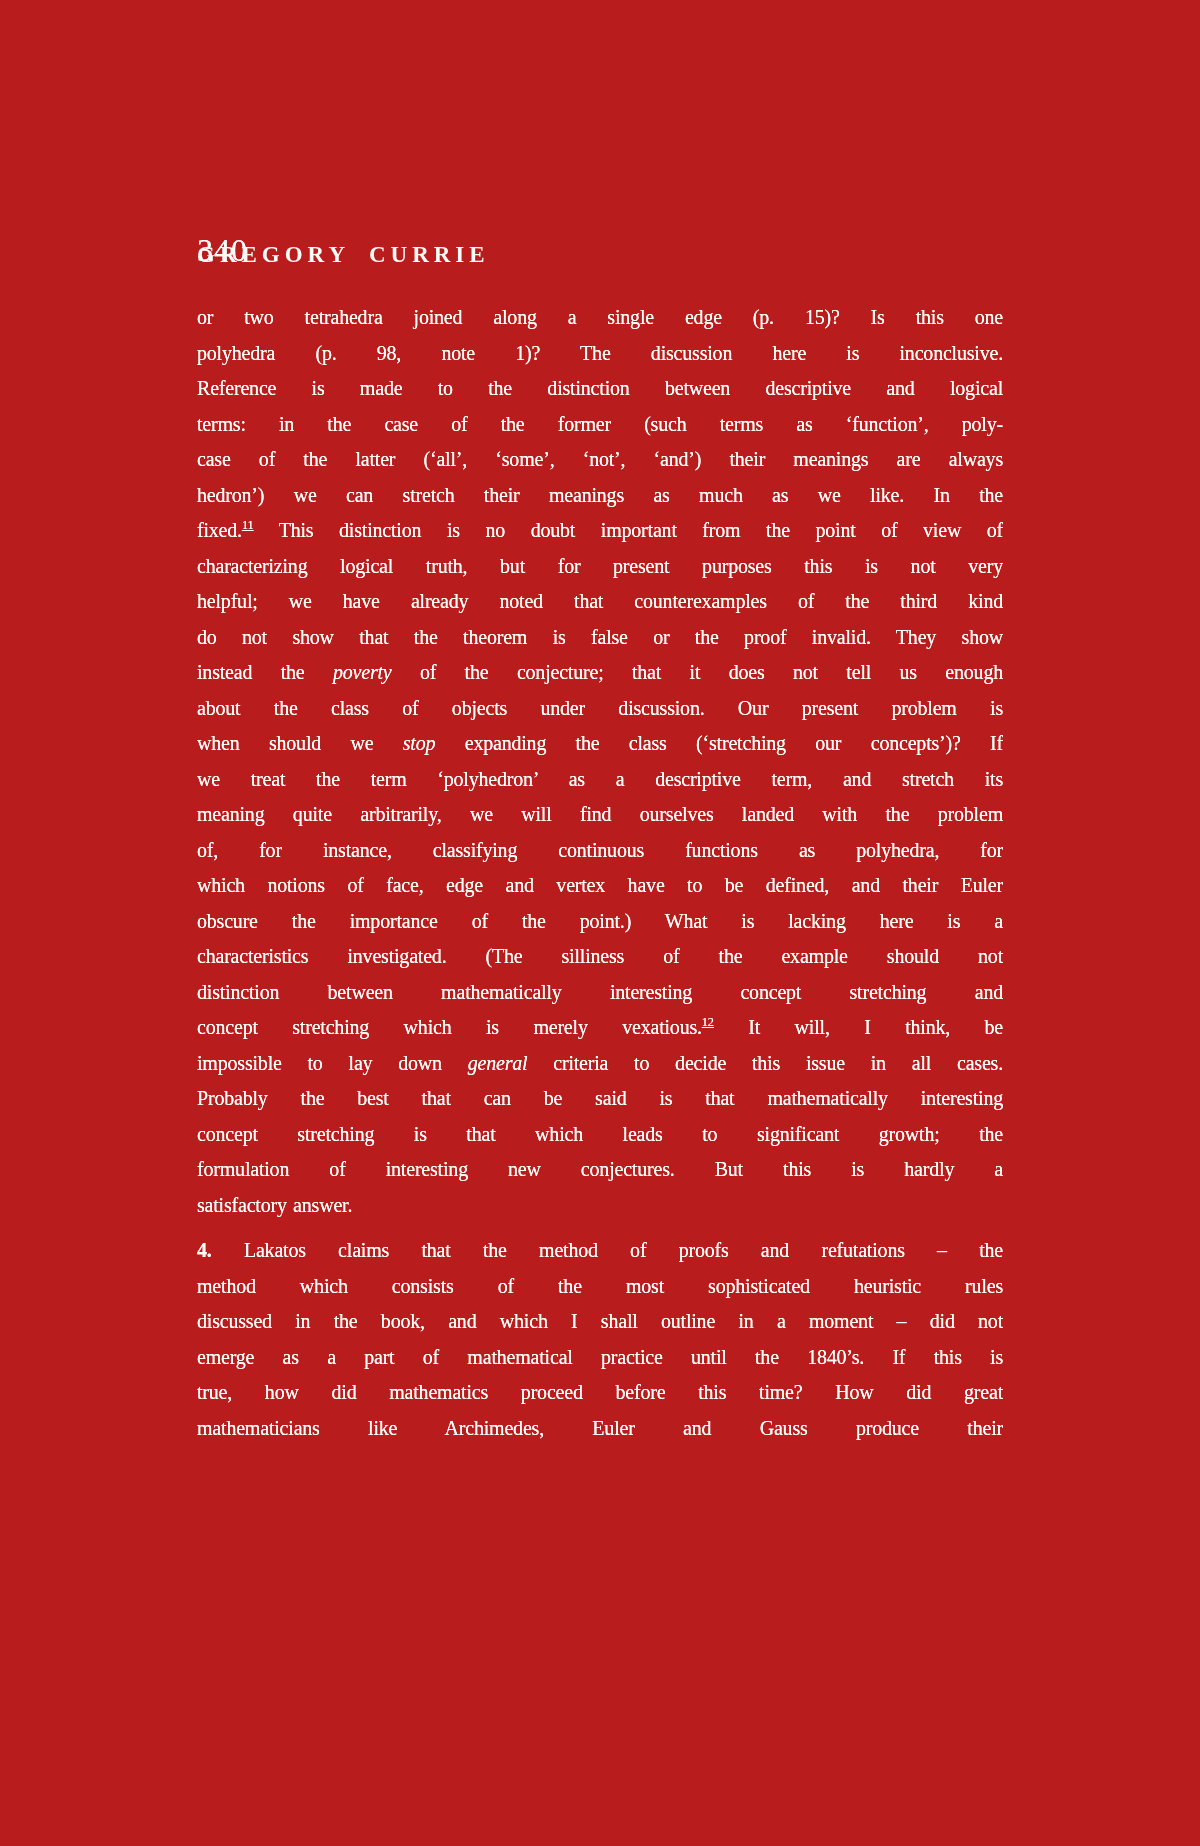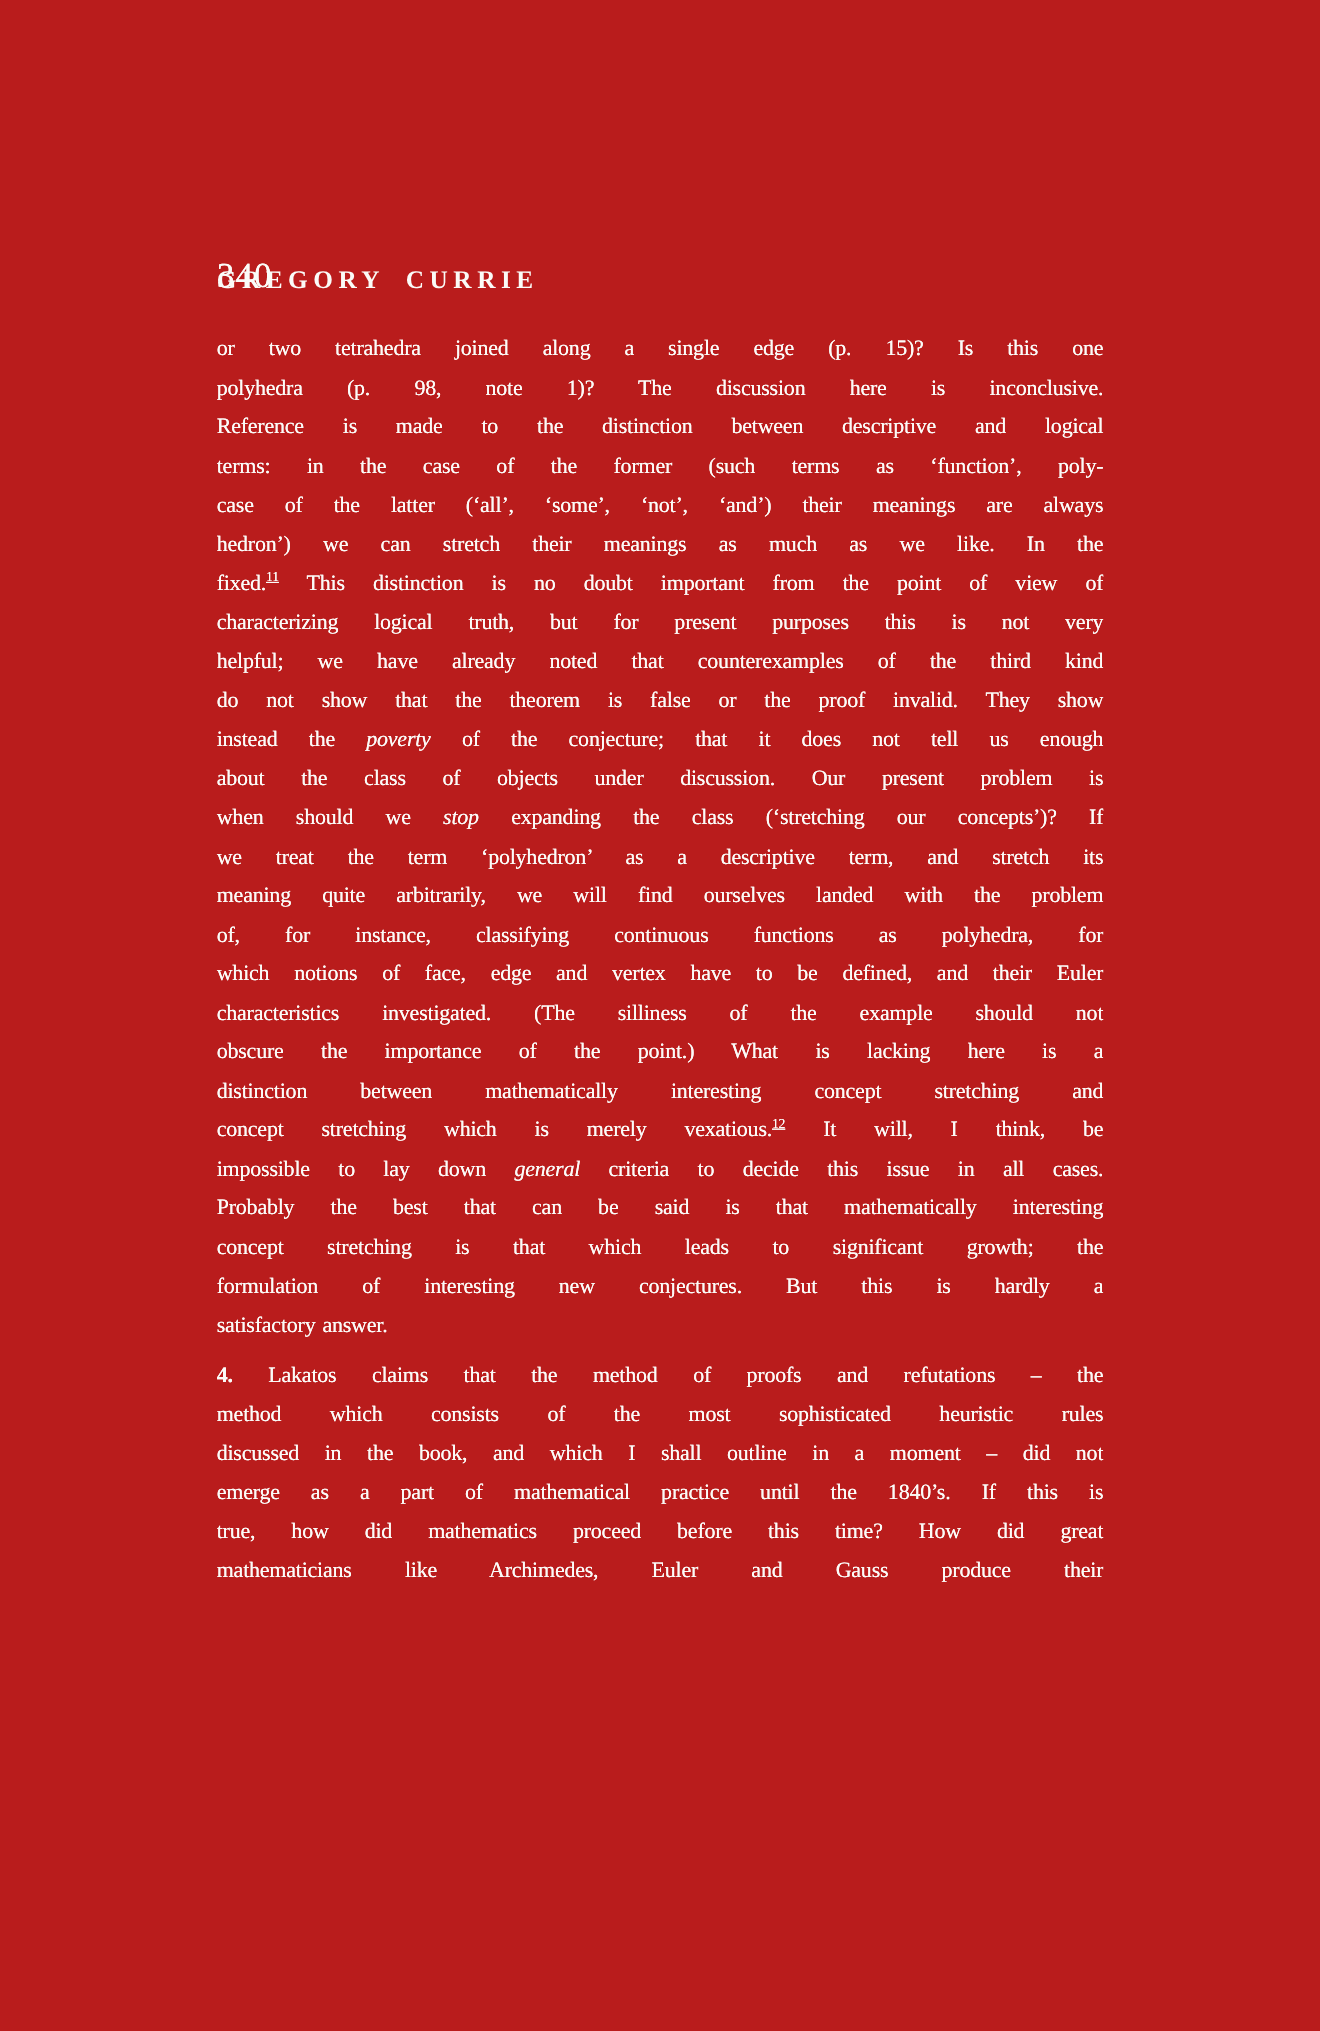--- a/index.html
+++ b/index.html
@@ -96,22 +96,22 @@
         <div class="line"><span>characterizing logical truth, but for present purposes this is not very</span></div>
         <div class="line"><span>helpful; we have already noted that counterexamples of the third kind</span></div>
         <div class="line"><span>do not show that the theorem is false or the proof invalid. They show</span></div>
         <div class="line"><span>instead the </span><span class="it">poverty</span><span> of the conjecture; that it does not tell us enough</span></div>
         <div class="line"><span>about the class of objects under discussion. Our present problem is</span></div>
         <div class="line"><span>when should we </span><span class="it">stop</span><span> expanding the class (‘stretching our concepts’)? If</span></div>
         <div class="line"><span>we treat the term ‘polyhedron’ as a descriptive term, and stretch its</span></div>
         <div class="line"><span>meaning quite arbitrarily, we will find ourselves landed with the problem</span></div>
         <div class="line"><span>of, for instance, classifying continuous functions as polyhedra, for</span></div>
         <div class="line"><span>which notions of face, edge and vertex have to be defined, and their Euler</span></div>
+        <div class="line"><span>obscure the importance of the point.) What is lacking here is a</span></div>
         <div class="line"><span>characteristics investigated. (The silliness of the example should not</span></div>
-        <div class="line"><span>obscure the importance of the point.) What is lacking here is a</span></div>
         <div class="line"><span>distinction between mathematically interesting concept stretching and</span></div>
         <div class="line"><span>concept stretching which is merely vexatious.</span><sup>12</sup><span> It will, I think, be</span></div>
         <div class="line"><span>impossible to lay down </span><span class="it">general</span><span> criteria to decide this issue in all cases.</span></div>
         <div class="line"><span>Probably the best that can be said is that mathematically interesting</span></div>
         <div class="line"><span>concept stretching is that which leads to significant growth; the</span></div>
         <div class="line"><span>formulation of interesting new conjectures. But this is hardly a</span></div>
         <div class="line last"><span>satisfactory answer.</span></div>
       </div>
       <div class="para">
         <div class="line"><span class="bd">4.</span><span> Lakatos claims that the method of proofs and refutations – the</span></div>

